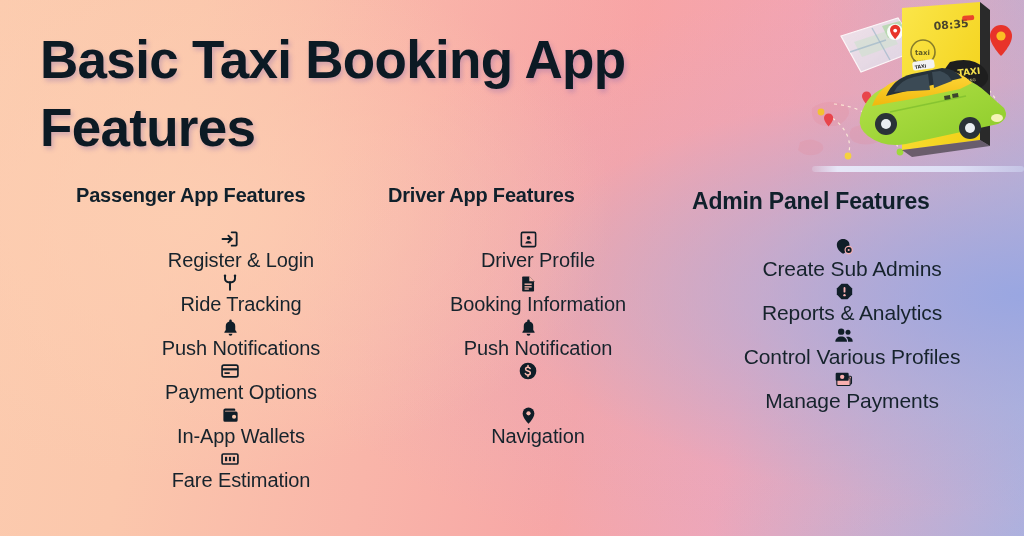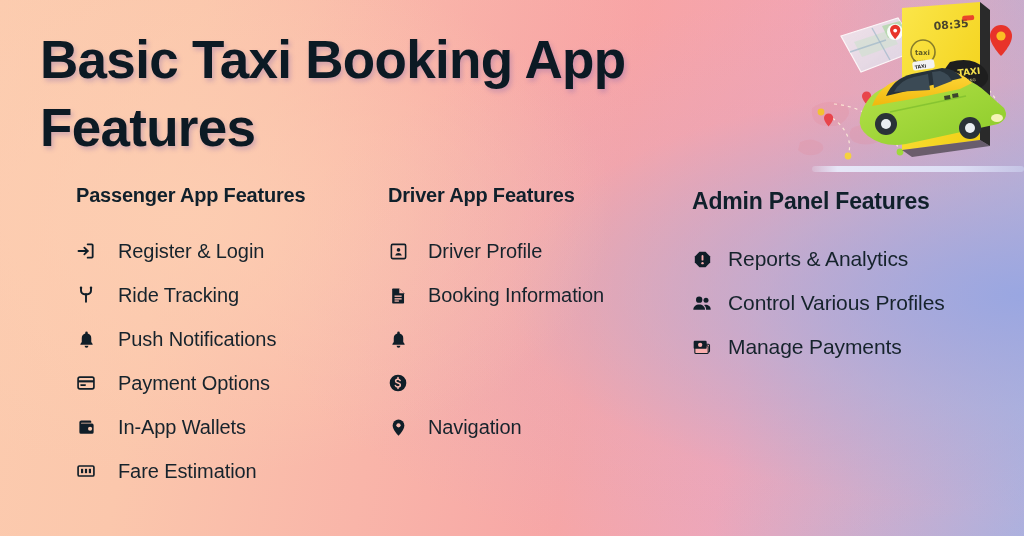--- a/index.html
+++ b/index.html
@@ -47,20 +47,21 @@
   #col-admin .col-head { font-size:23px; }
 
   .feat-list { list-style:none; }
   .feat {
     display:flex; align-items:center;
     height:44px;
     color:#16232C;
     font-size:20px;
     letter-spacing:-0.1px;
     white-space:nowrap;
+    flex-direction:column;
   }
   #col-admin .feat { font-size:21px; height:44px; }
 
   .ico {
     flex:0 0 auto;
     width:20px; height:20px;
     margin-right:22px;
     display:flex; align-items:center; justify-content:center;
     color:#101E28;
   }
@@ -294,20 +295,21 @@
       <span>Booking Information</span>
     </li>
 
     <li class="feat">
       <span class="ico">
         <svg width="19" height="19" viewBox="0 0 24 24" fill="currentColor">
           <path d="M12 2a1.6 1.6 0 0 1 1.6 1.6v.7A6.2 6.2 0 0 1 18 10.3V15l1.7 2.6a.7.7 0 0 1-.6 1.1H4.9a.7.7 0 0 1-.6-1.1L6 15v-4.7a6.2 6.2 0 0 1 4.4-6v-.7A1.6 1.6 0 0 1 12 2z"></path>
           <path d="M9.6 20h4.8a2.4 2.4 0 0 1-4.8 0z"></path>
         </svg>
       </span>
+      <span>Push Notification</span>
     </li>
 
     <li class="feat">
       <span class="ico">
         <svg width="20" height="20" viewBox="0 0 24 24" fill="currentColor">
           <circle cx="12" cy="12" r="10"></circle>
           <path d="M12 5.4v1.5M12 17.1v1.5" stroke="#FAB9AE" stroke-width="1.8" stroke-linecap="round"></path>
           <path d="M14.6 9.1c-.5-1-1.5-1.6-2.8-1.6-1.6 0-2.7.9-2.7 2.1 0 1.3 1 1.9 2.8 2.3 1.9.4 2.9 1.1 2.9 2.5 0 1.4-1.2 2.3-3 2.3-1.4 0-2.5-.6-3-1.7" fill="none" stroke="#FAB9AE" stroke-width="1.8" stroke-linecap="round"></path>
         </svg>
       </span>
@@ -322,20 +324,31 @@
       </span>
       <span>Navigation</span>
     </li>
   </ul>
 </div>
 
 <div class="col" id="col-admin">
   <div class="col-head">Admin Panel Features</div>
   <ul class="feat-list">
 
+    <li class="feat">
+      <span class="ico">
+        <svg width="20" height="20" viewBox="0 0 24 24" fill="currentColor">
+          <path d="M11 2.4c4.4 0 7.6 3 7.6 7.2 0 4.4-3.2 8-7.6 10.6C6.6 17.6 3.4 14 3.4 9.6c0-4.2 3.2-7.2 7.6-7.2z"></path>
+          <circle cx="17.6" cy="15.6" r="5" fill="#F9AFAF"></circle>
+          <circle cx="17.6" cy="15.6" r="3.6" fill="currentColor"></circle>
+          <circle cx="17.6" cy="15.6" r="1.3" fill="#F9AFAF"></circle>
+        </svg>
+      </span>
+      <span>Create Sub Admins</span>
+    </li>
 
     <li class="feat">
       <span class="ico">
         <svg width="19" height="19" viewBox="0 0 24 24" fill="currentColor">
           <path d="M8.2 2.3h7.6L21.7 8.2v7.6l-5.9 5.9H8.2L2.3 15.8V8.2z"></path>
           <rect x="10.8" y="6.4" width="2.4" height="7" rx="1.2" fill="#F9AFAF"></rect>
           <circle cx="12" cy="16.6" r="1.5" fill="#F9AFAF"></circle>
         </svg>
       </span>
       <span>Reports &amp; Analytics</span>

